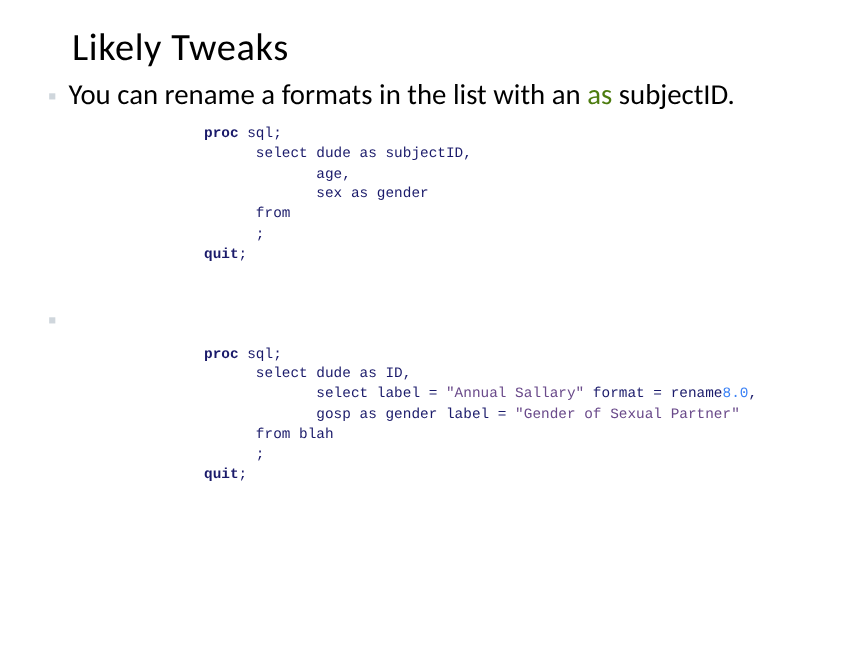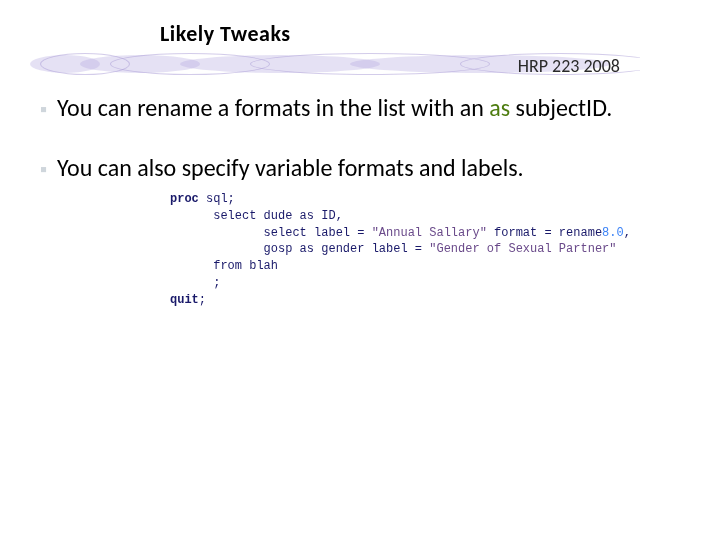--- a/index.html
+++ b/index.html
@@ -12,24 +12,23 @@
     position: relative;
     overflow: hidden;
   }
   .slide {
     width: 100%;
     height: 100%;
     padding: 20px 40px 20px 60px;
     position: relative;
   }
   .title {
-    font-size: 22px;
-    font-weight: 700;
+    font-size: 32px;
+    font-weight: 400;
     text-align: left;
-    margin-left: 100px;
     margin-bottom: 6px;
     letter-spacing: 0.5px;
   }
   .swoosh-wrap {
     position: relative;
     height: 36px;
     margin-bottom: 4px;
   }
   .swoosh {
     position: absolute;
@@ -95,47 +94,38 @@
   .num { color: #3b82f6; }
   .second-group { margin-top: 30px; }
 </style>
 </head>
 <body>
 
 <div class="slide">
 
   <div class="title">Likely Tweaks</div>
 
-  <div class="swoosh-wrap">
-    <div class="swoosh">
-      <div class="blob" style="left:0; width:70px;"></div>
-      <div class="blob" style="left:50px; width:120px;"></div>
-      <div class="blob" style="left:150px; width:200px;"></div>
-      <div class="blob" style="left:320px; width:260px;"></div>
-      <div class="stroke" style="left:10px; width:90px;"></div>
-      <div class="stroke" style="left:80px; width:160px;"></div>
-      <div class="stroke" style="left:220px; width:240px;"></div>
-      <div class="stroke" style="left:430px; width:200px;"></div>
-    </div>
-    <div class="header-label">HRP 223 2008</div>
-  </div>
 
   <div class="bullet-item">
     <span class="bullet-marker">▪</span>
     <span class="bullet-text">
       <span>You can rename a formats in the list with an </span><span class="kw-as">as</span><span> subjectID.</span>
     </span>
   </div>
 
+  <div class="code-block"><b>proc</b><span> sql;</span>
+<span>      select dude as subjectID,</span>
+<span>             age,</span>
+<span>             sex as gender</span>
+<span>      from</span>
+<span>      ;</span>
+<b>quit</b><span>;</span></div>
 
   <div class="bullet-item second-group">
     <span class="bullet-marker">▪</span>
-    <span class="bullet-text">
-      <span>You can also specify variable formats and labels.</span>
-    </span>
   </div>
 
   <div class="code-block"><b>proc</b><span> sql;</span>
 <span>      select dude as ID,</span>
 <span>             select label = </span><span class="lit">"Annual Sallary"</span><span> format = rename</span><span class="num">8.0</span><span>,</span>
 <span>             gosp as gender label = </span><span class="lit">"Gender of Sexual Partner"</span>
 <span>      from blah</span>
 <span>      ;</span>
 <b>quit</b><span>;</span></div>
 

